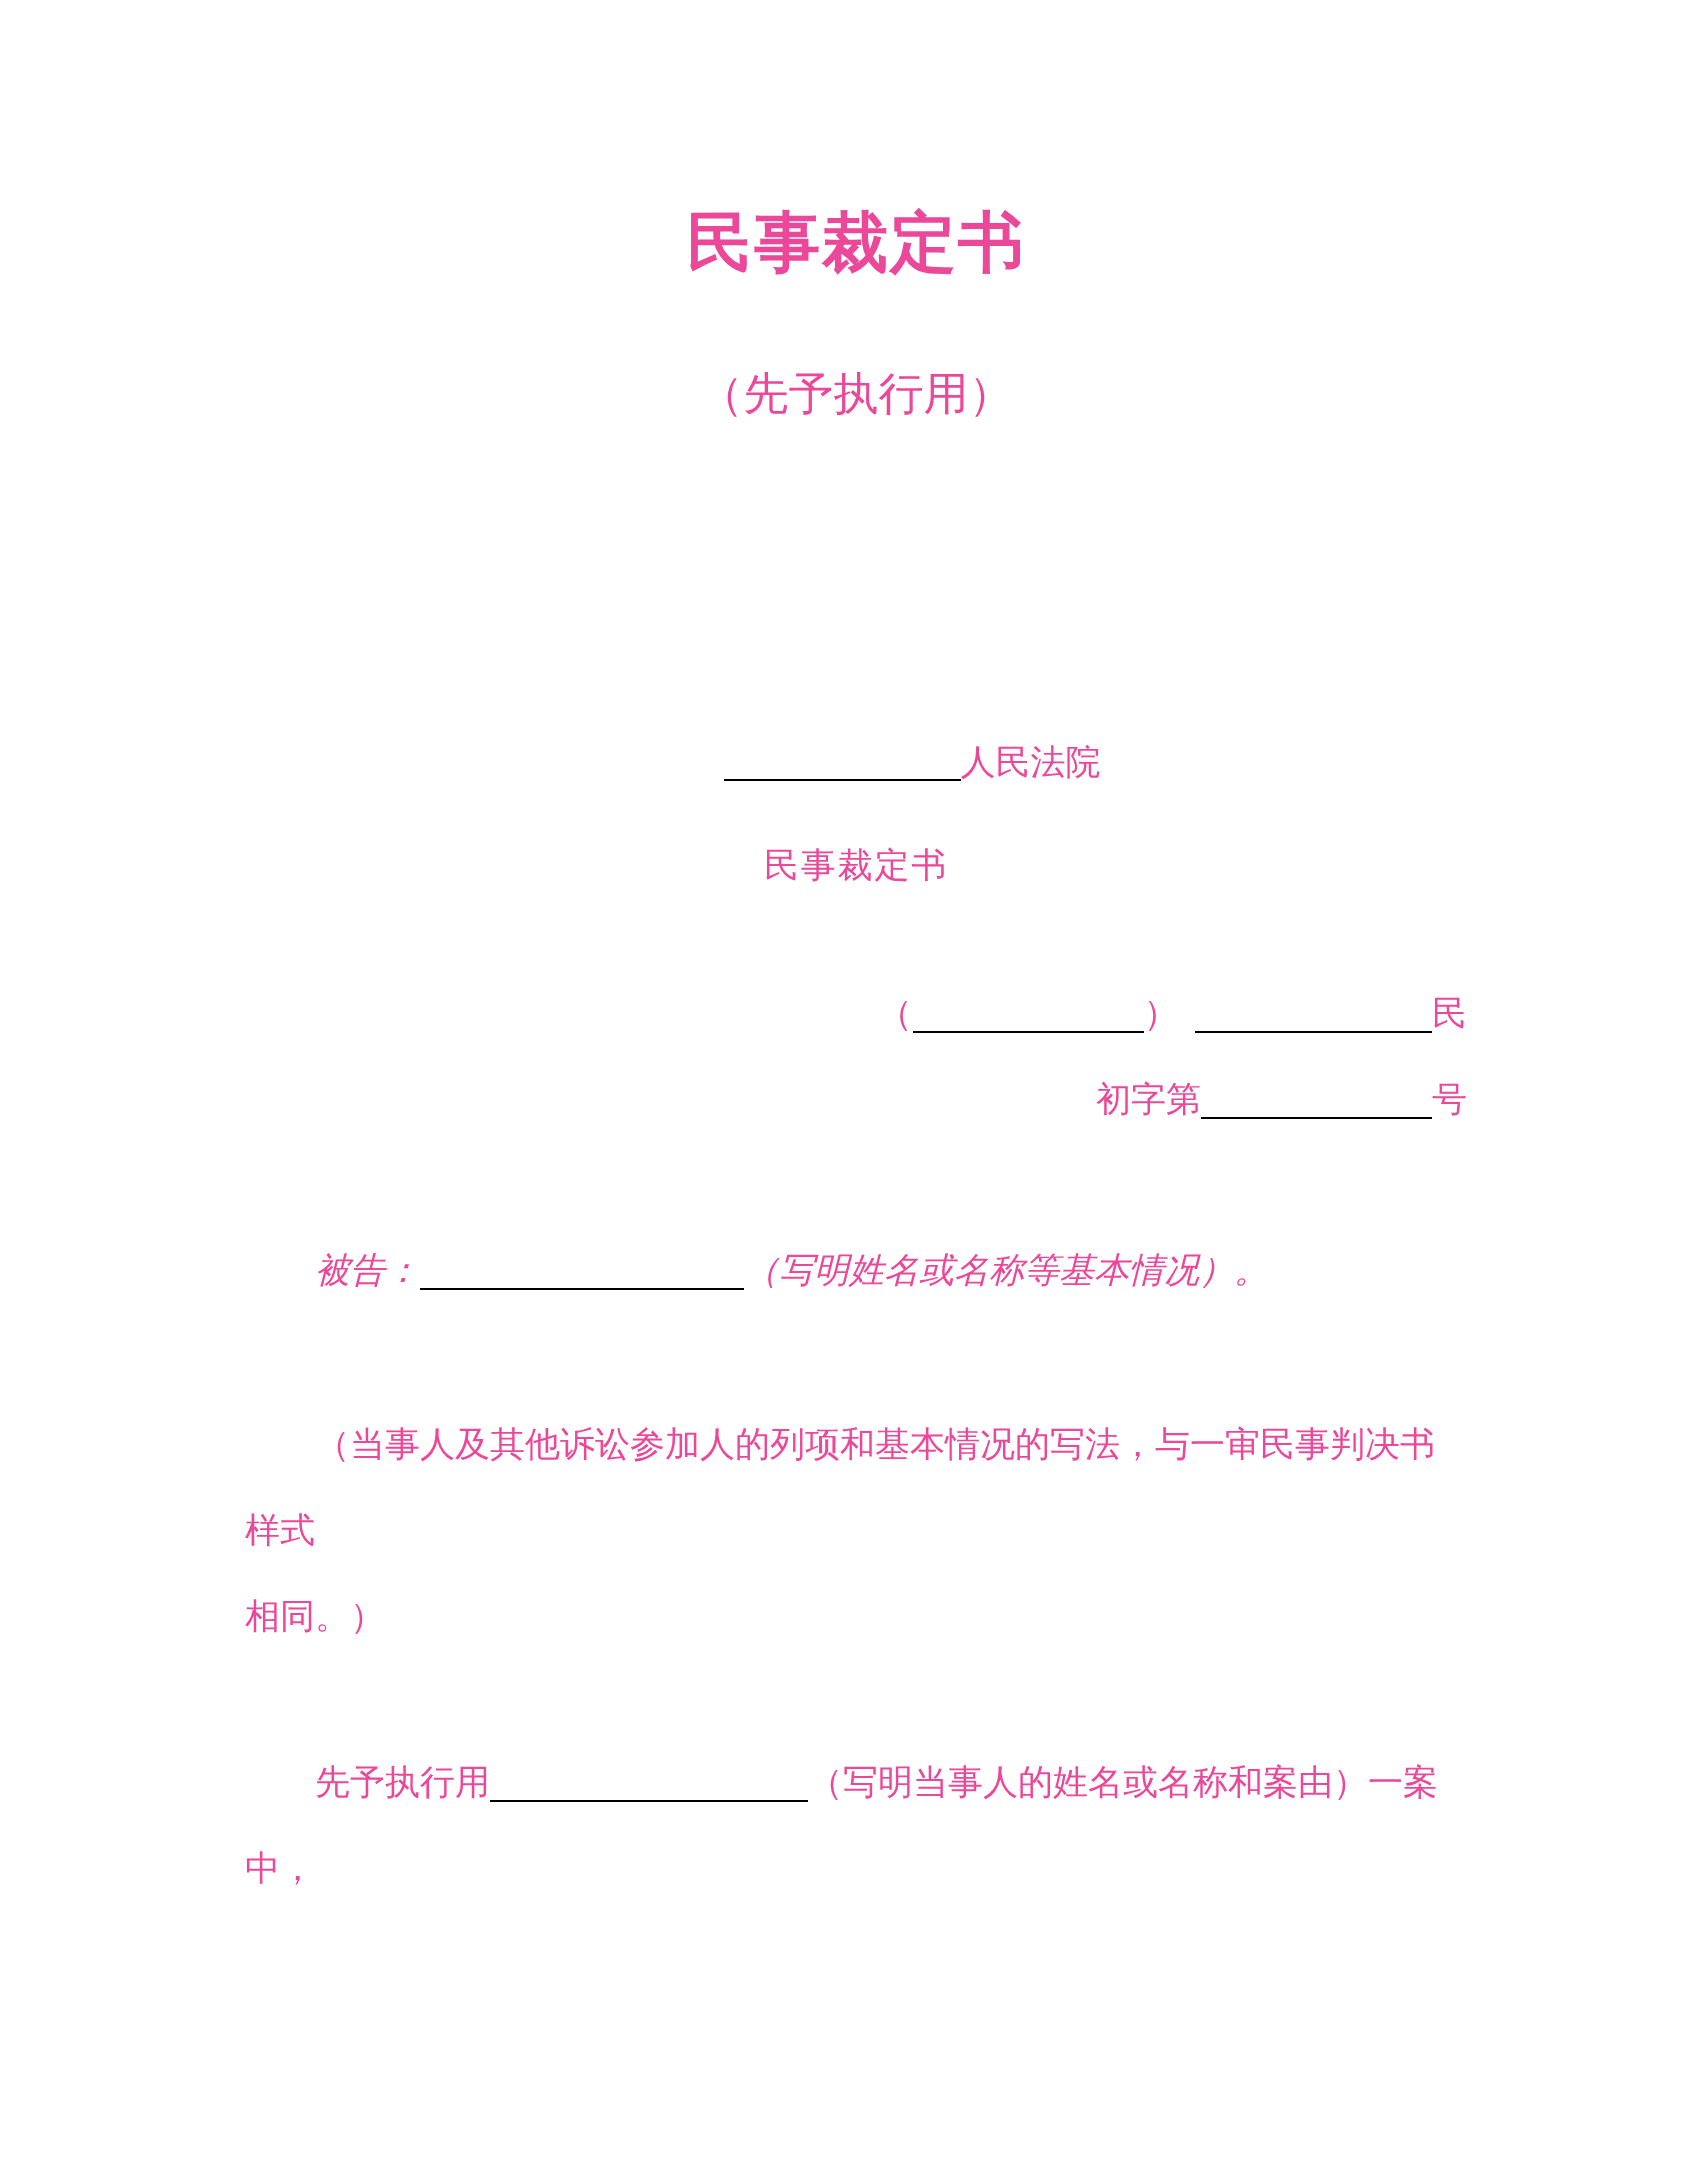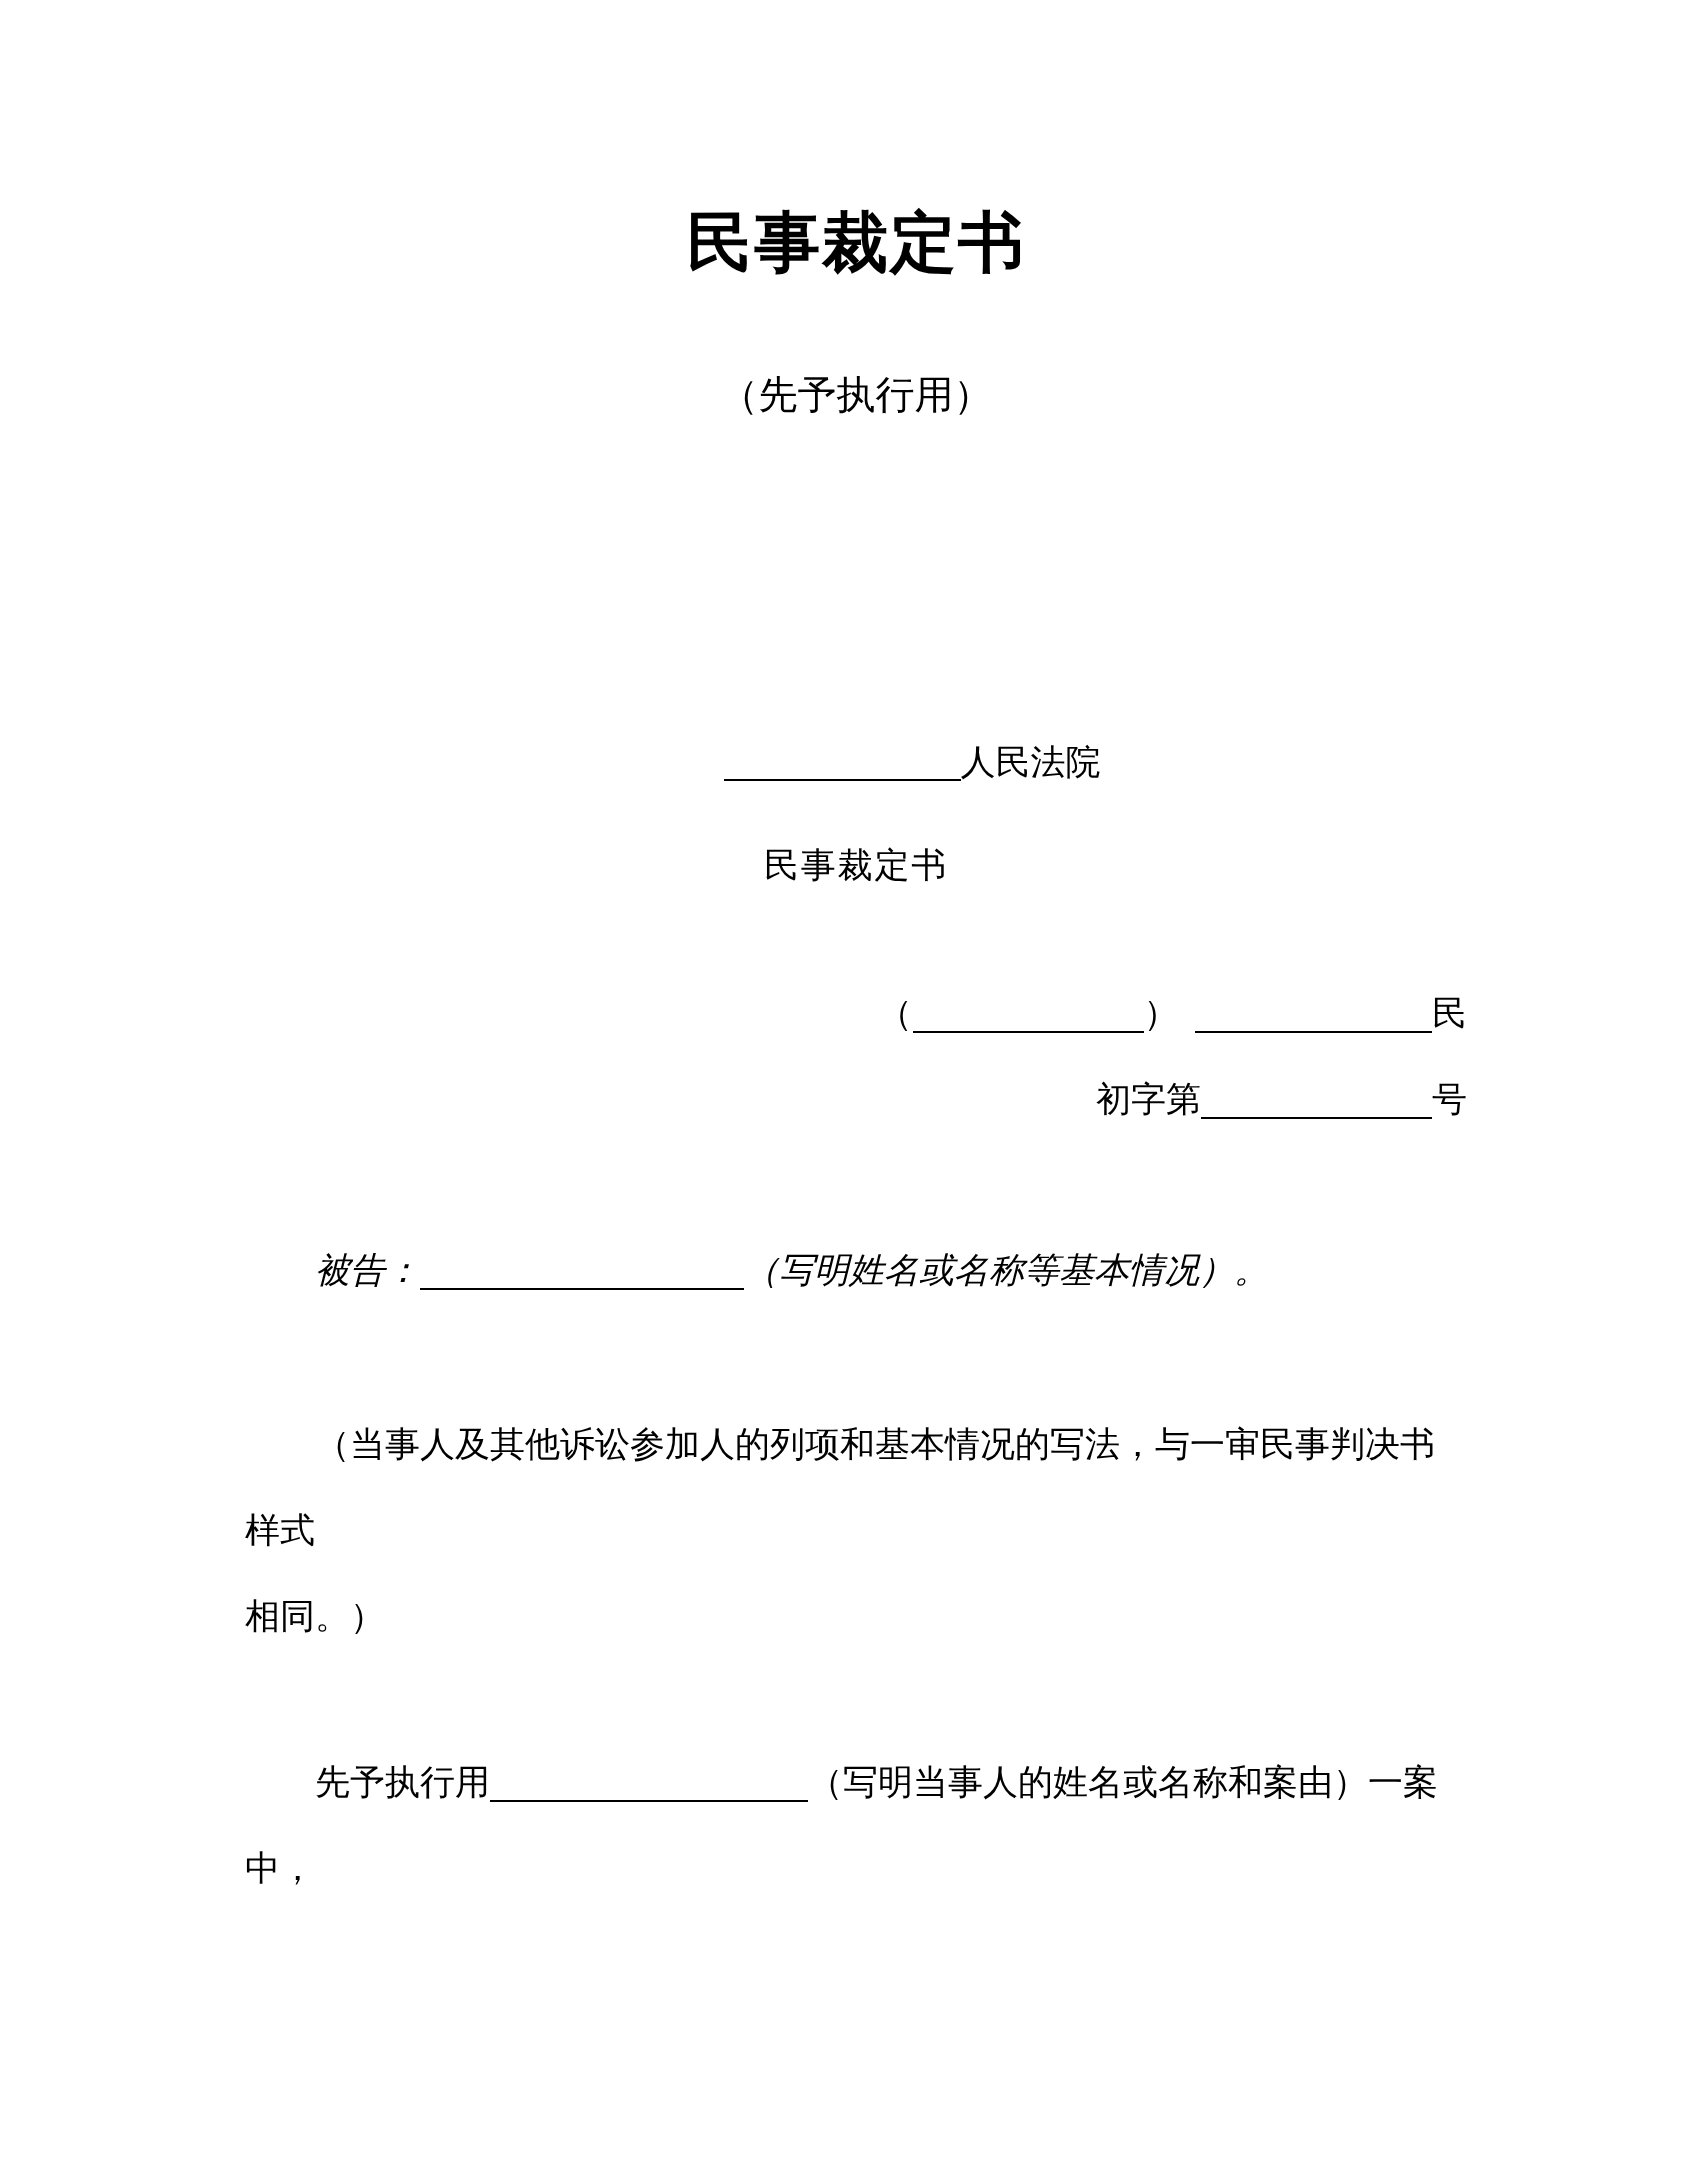--- a/index.html
+++ b/index.html
@@ -1,39 +1,39 @@
 <!DOCTYPE html>
 <html style="font-size:14.7px"><head>
 <meta charset="utf-8">
 <style>
   html, body { margin: 0; padding: 0; background: #ffffff; }
   .page {
     position: relative;
     width: 1686px;
     height: 2182px;
     background: #ffffff;
-    color: #000000;
+    color: #ec4899;
     font-family: "Liberation Serif", "DejaVu Serif", serif;
     font-size: 35px;
     box-sizing: border-box;
     padding: 0 219px 0 245px;
     overflow: hidden;
   }
   .doc-title {
     margin-top: 200px;
     font-family: "Liberation Sans", "DejaVu Sans", sans-serif;
     font-weight: bold;
     font-size: 66px;
     line-height: 84px;
     text-align: center;
     letter-spacing: 1.8px;
   }
   .doc-subtitle {
     margin-top: 83px;
-    font-size: 39px;
+    font-size: 45px;
     line-height: 55px;
     text-align: center;
   }
   .line { line-height: 86px; }
   .court-line {
     margin-top: 298px;
     text-align: center;
     position: relative;
     left: 56px;
   }

